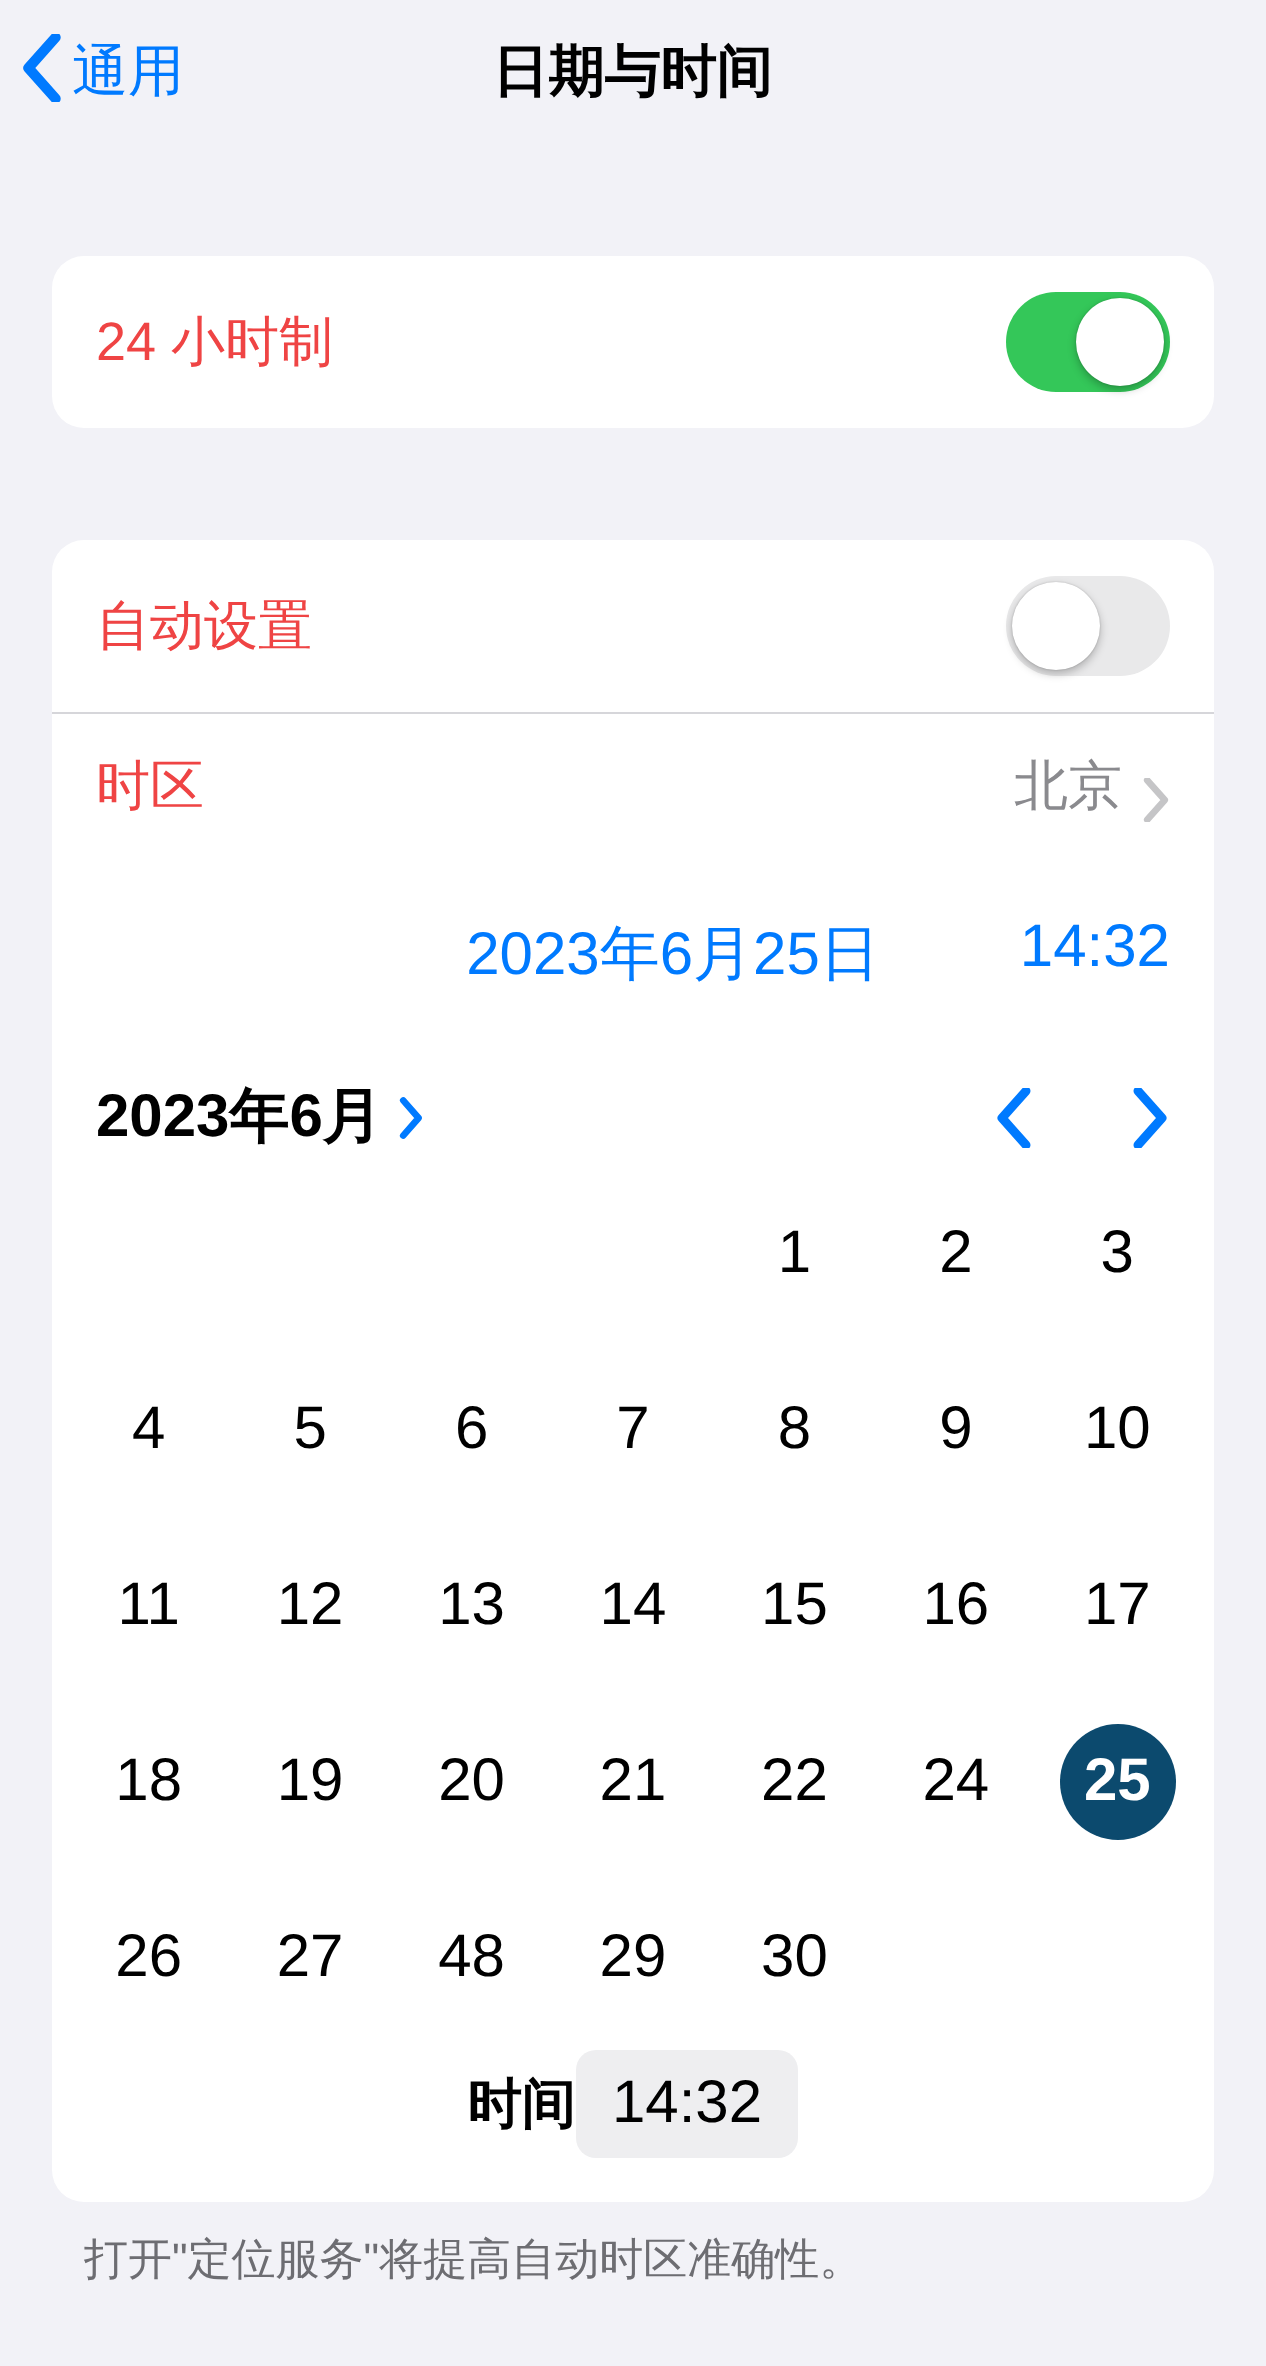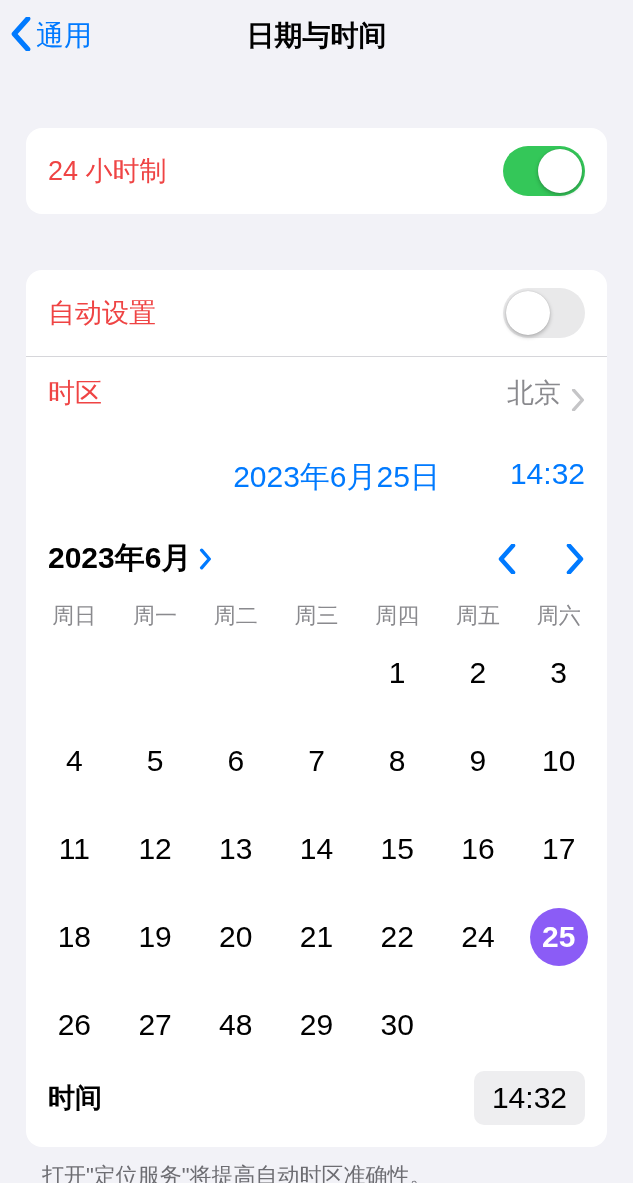--- a/index.html
+++ b/index.html
@@ -136,36 +136,36 @@
       height: 60px;
       display: flex;
       align-items: center;
       justify-content: center;
       font-size: 30px;
       cursor: pointer;
       position: relative;
     }
     .day.blank { cursor: default; }
     .day.selected span {
-      background: #8b5cf6;
+      background: #0c4a6e;
       color: #fff;
       width: 58px;
       height: 58px;
       border-radius: 29px;
       display: flex;
       align-items: center;
       justify-content: center;
       font-weight: 600;
     }
 
     
     .time-row {
       display: flex;
       align-items: center;
-      justify-content: space-between;
+      justify-content: center;
       padding: 4px 22px 22px 22px;
       font-size: 27px;
       font-weight: 600;
     }
     .time-pill {
       background: #eeeef0;
       border-radius: 10px;
       padding: 10px 18px;
       font-size: 30px;
       font-weight: 400;
@@ -236,29 +236,20 @@
       <div class="cal-nav">
         <svg viewBox="0 0 12 20">
           <polyline points="10,1 2,10 10,19" fill="none" stroke="#007aff" stroke-width="3" stroke-linecap="round" stroke-linejoin="round"></polyline>
         </svg>
         <svg viewBox="0 0 12 20">
           <polyline points="2,1 10,10 2,19" fill="none" stroke="#007aff" stroke-width="3" stroke-linecap="round" stroke-linejoin="round"></polyline>
         </svg>
       </div>
     </div>
 
-    <div class="weekdays" id="weekday-row">
-        <div>周日</div>
-        <div>周一</div>
-        <div>周二</div>
-        <div>周三</div>
-        <div>周四</div>
-        <div>周五</div>
-        <div>周六</div>
-      </div>
     <div class="days" id="day-grid">
         <div class="day blank"></div>
         <div class="day blank"></div>
         <div class="day blank"></div>
         <div class="day blank"></div>
         <div class="day">
           <span>1</span>
         </div>
         <div class="day">
           <span>2</span>

